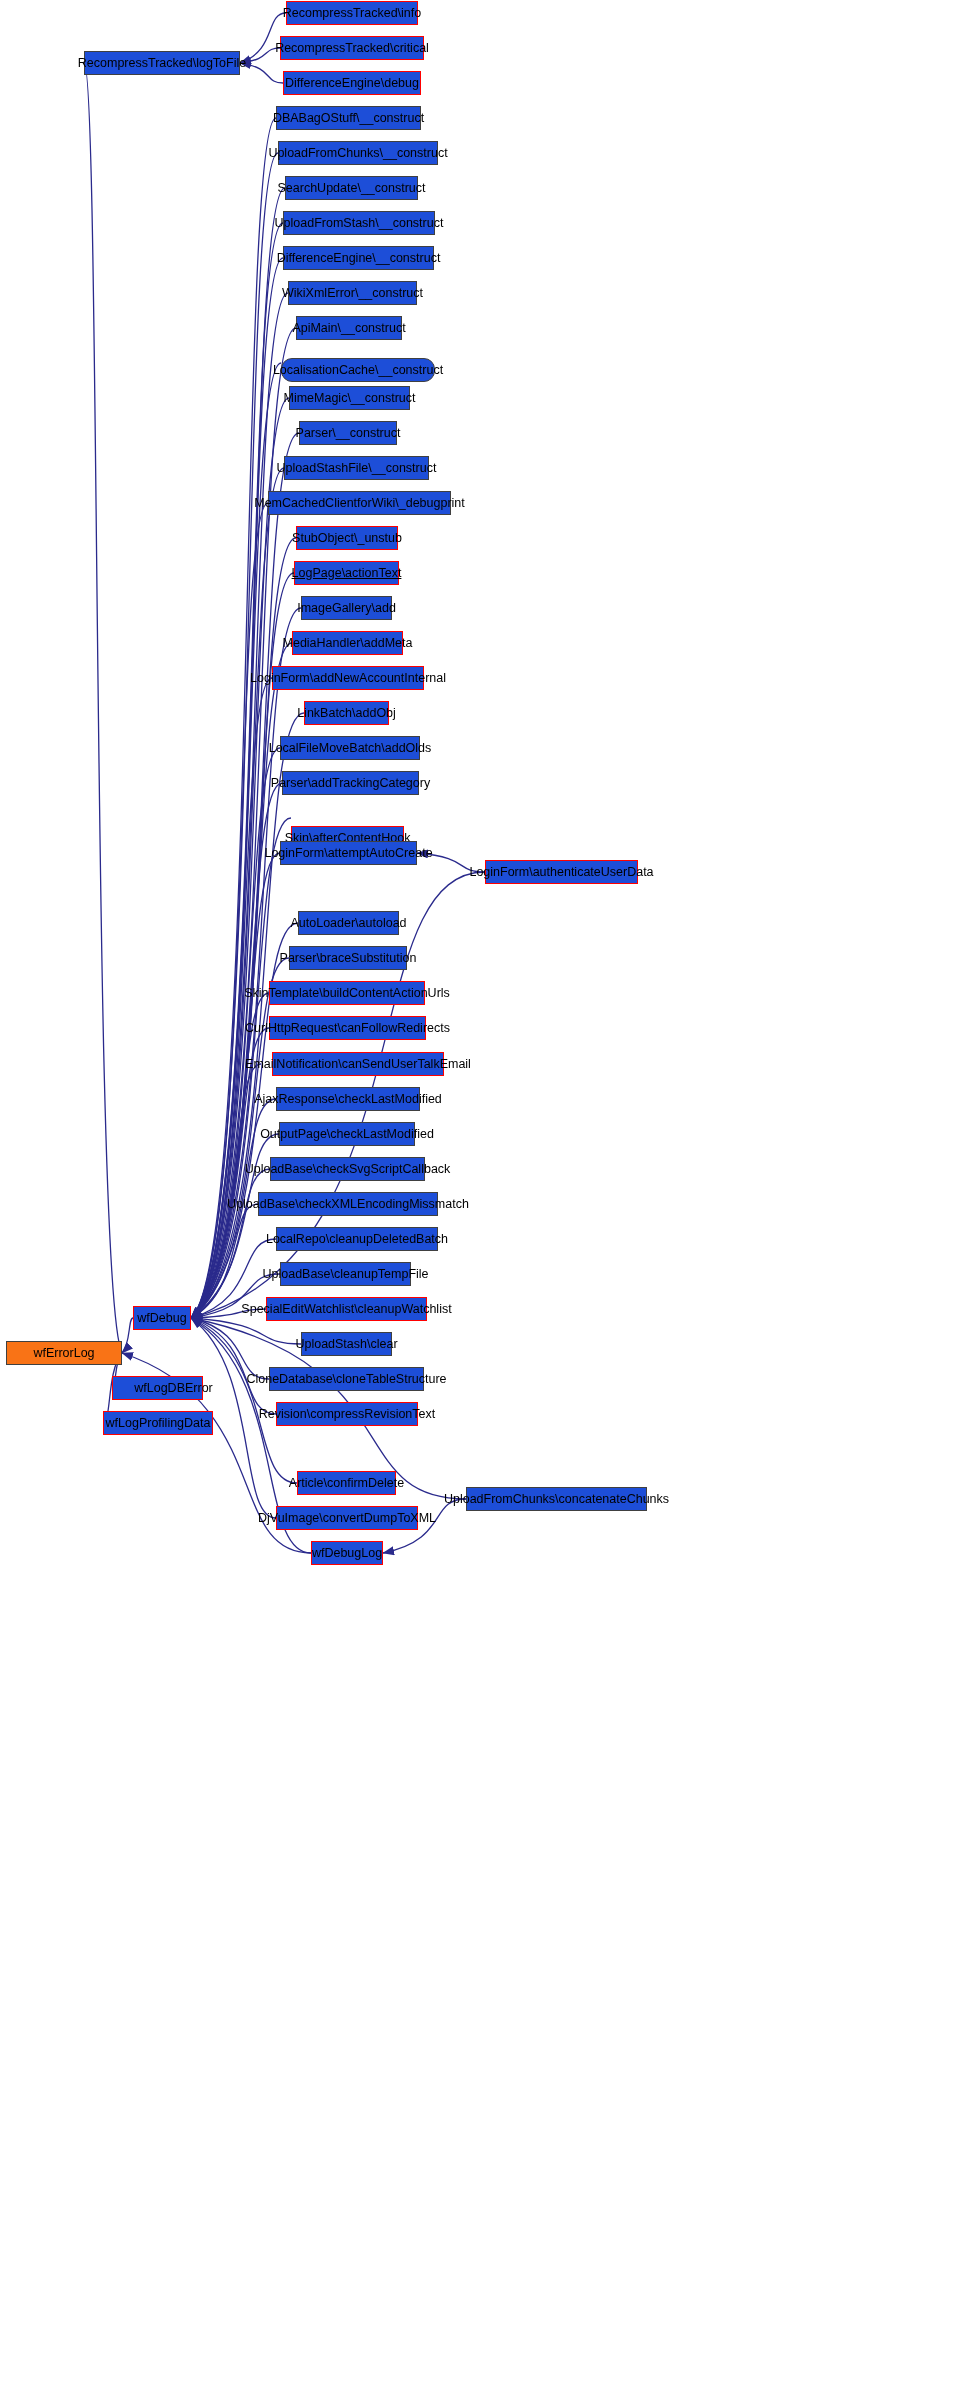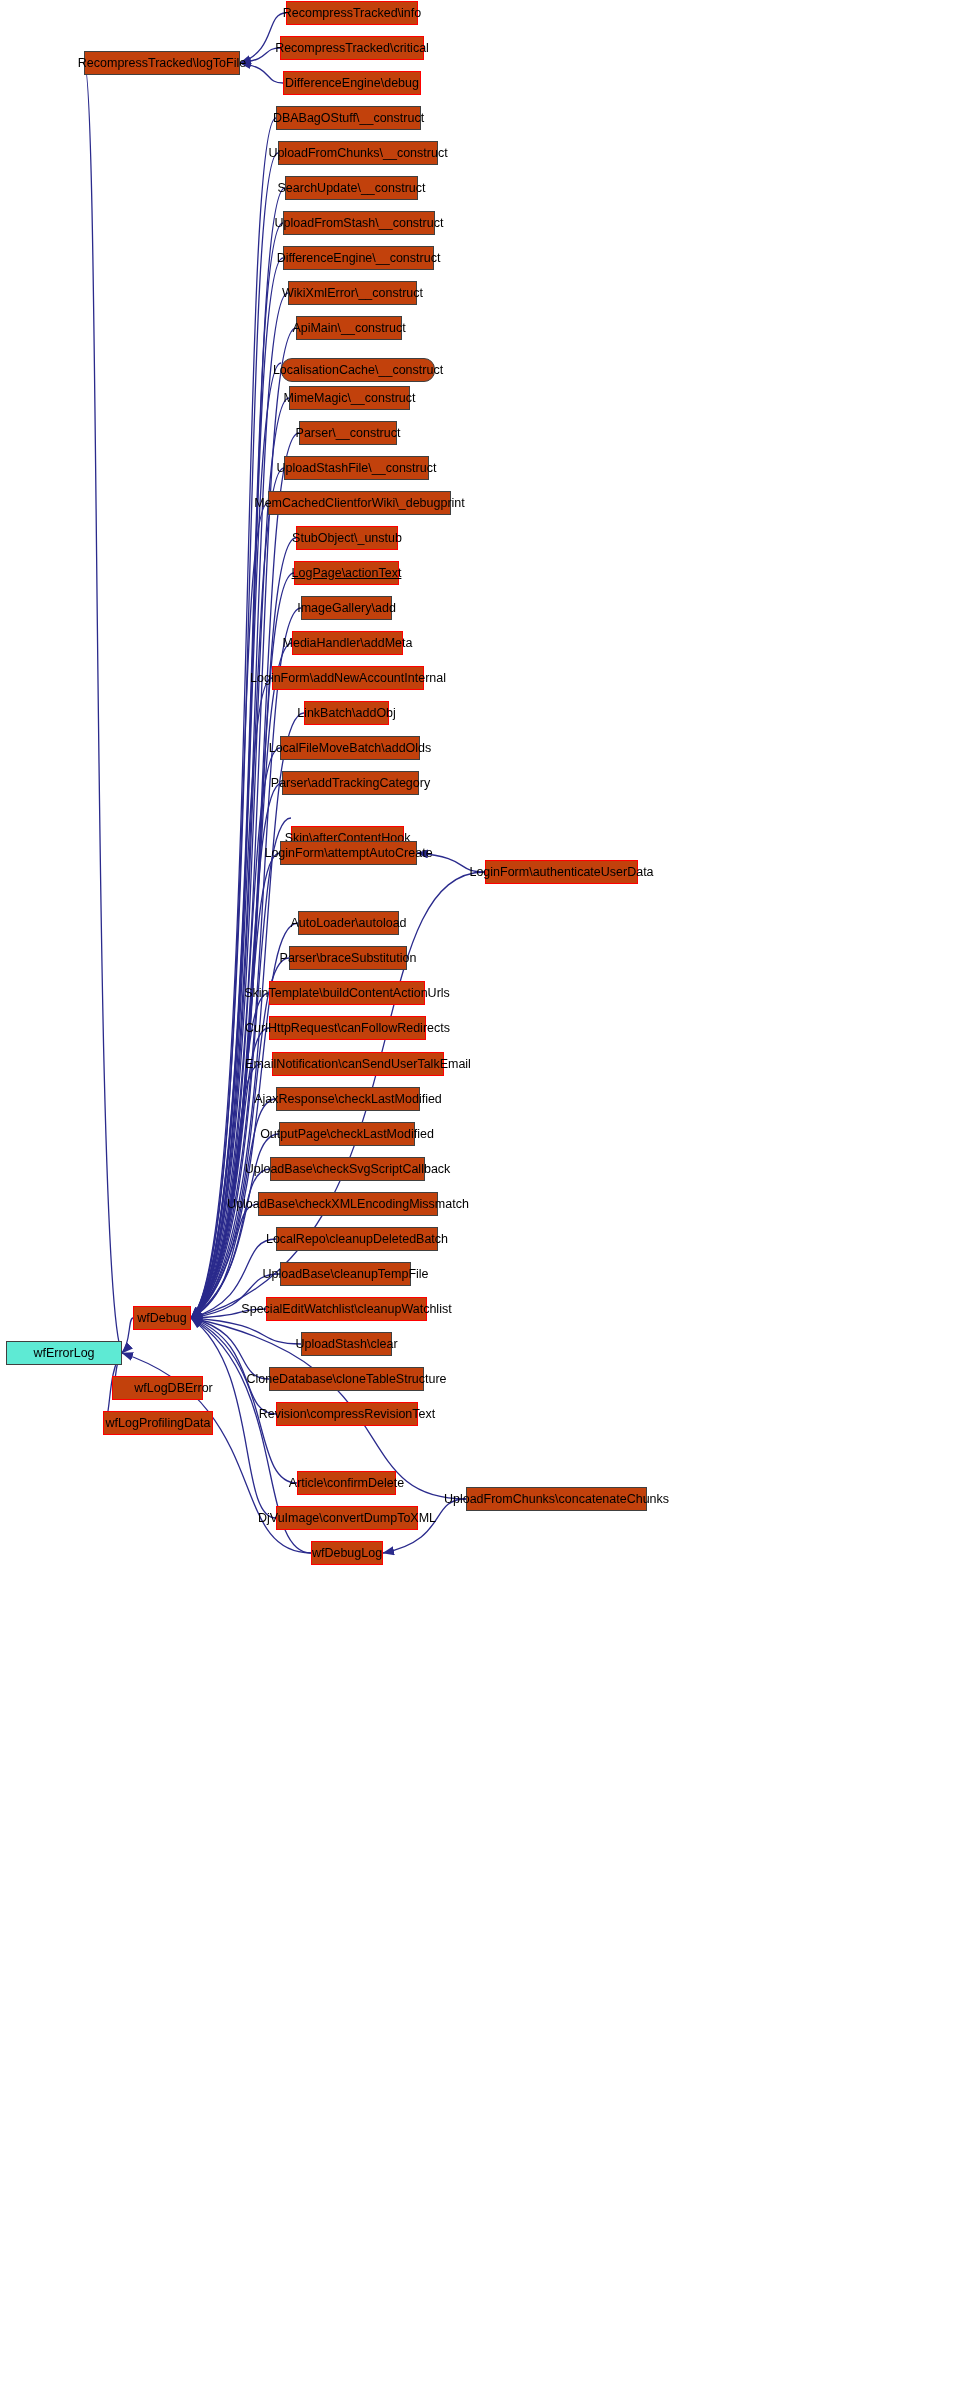--- a/index.html
+++ b/index.html
@@ -17,31 +17,31 @@
     width:976px; height:2381px;
     pointer-events:none;
   }
   .node{
     position:absolute;
     box-sizing:border-box;
     display:flex;
     align-items:center;
     justify-content:center;
     height:24px;
-    background:#c2410c;
+    background:#1d4ed8;
     border:1px solid #404040;
     color:#000000;
     font-size:12.5px;
     line-height:1;
     white-space:nowrap;
     letter-spacing:0px;
     z-index:5;
   }
   .node.red{ border-color:#ff0000; }
-  .node.root{ background:#5eead4; border-color:#404040; }
+  .node.root{ background:#f97316; border-color:#404040; }
   .node span{ pointer-events:none; padding:0 4px; }
 </style>
 </head>
 <body>
 
 <div id="canvas">
   <svg id="edges" viewBox="0 0 976 2381" preserveAspectRatio="none">
     <defs>
       <marker id="arrow" markerWidth="9" markerHeight="7" refX="8.5" refY="3.5" orient="auto" markerUnits="strokeWidth">
         <path d="M0,0 L9,3.5 L0,7 z" fill="#2a2a8c"></path>

